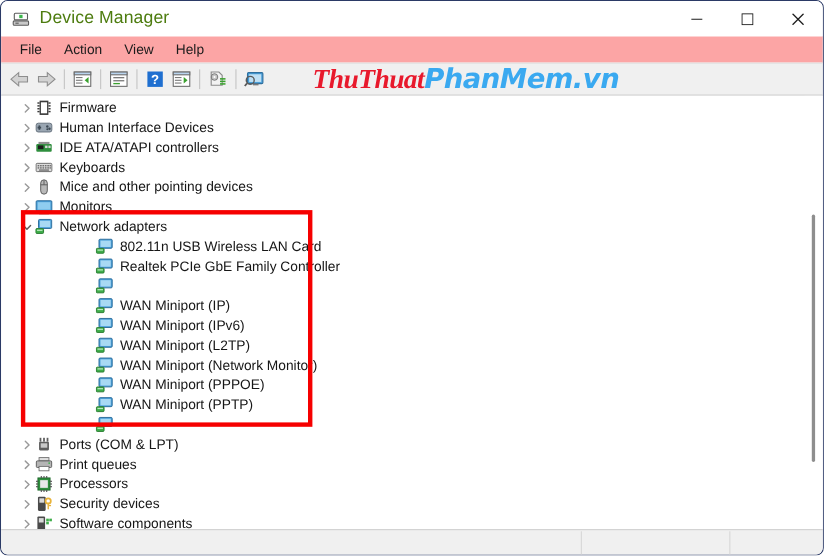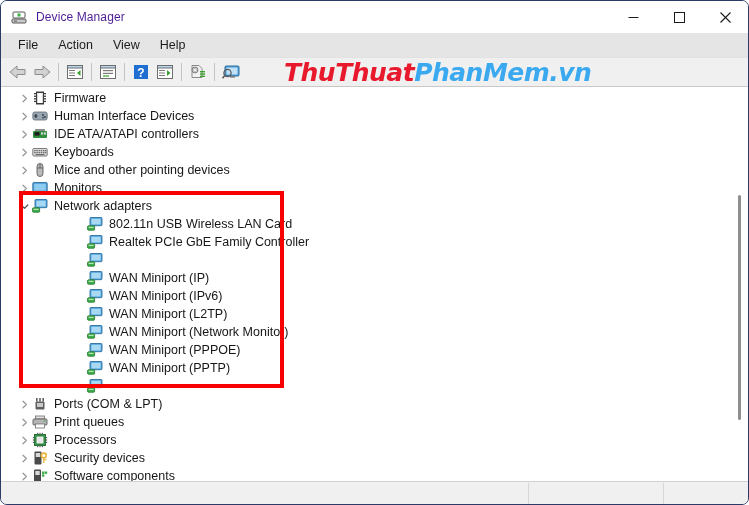--- a/index.html
+++ b/index.html
@@ -34,22 +34,22 @@
   }
   #title-icon {
     width: 16px;
     height: 16px;
     margin-left: 10px;
     margin-right: 9px;
     flex: 0 0 auto;
     position: relative;
   }
   #title-text {
-    font-size: 12px;
-    color: #4c1d95;
+    font-size: 16px;
+    color: #4d7c0f;
     letter-spacing: 0.1px;
   }
   .wbtns {
     position: absolute;
     right: 0;
     top: 0;
     height: 32px;
     display: flex;
   }
   .wbtn {
@@ -58,21 +58,21 @@
     display: flex;
     align-items: center;
     justify-content: center;
     color: #1b1b1b;
   }
   .wbtn svg { display: block; }
 
   
   #menubar {
     height: 24px;
-    background: #e5e5e5;
+    background: #fca5a5;
     display: flex;
     align-items: center;
     padding-left: 8px;
   }
   .menu-item {
     font-size: 12.5px;
     color: #1b1b1b;
     padding: 2px 9px;
     margin-right: 2px;
     white-space: nowrap;
@@ -327,21 +327,21 @@
     <div class="tb-sep"></div>
     <div class="tb-btn">
       <svg width="20" height="16" viewBox="0 0 20 16">
         <rect x="4" y="2" width="14" height="10" rx="1" fill="#4a9fd8" stroke="#2f6f9e" stroke-width="1"></rect>
         <rect x="5.5" y="3.5" width="11" height="7" fill="#bfe0f5"></rect>
         <rect x="9" y="12" width="5" height="1.6" fill="#7a7a7a"></rect>
         <circle cx="6.5" cy="9" r="3.6" fill="none" stroke="#5a5a5a" stroke-width="1.3"></circle>
         <line x1="3.6" y1="11.8" x2="1.5" y2="14.2" stroke="#5a5a5a" stroke-width="1.6"></line>
       </svg>
     </div>
-    <div id="watermark"><span class="wm-a" style="color: rgb(232, 25, 44);">ThuThuat</span><span class="wm-b" style="color: rgb(58, 169, 240);">PhanMem.vn</span></div>
+    <div id="watermark"><span class="wm-a" style="color: rgb(232, 25, 44); font-family: Liberation Serif, serif;">ThuThuat</span><span class="wm-b" style="color: rgb(58, 169, 240);">PhanMem.vn</span></div>
   </div>
 
   <div id="content">
     <div id="tree">
         <div class="node lvl1">
           <div class="twisty">
             <svg width="9" height="9" viewBox="0 0 9 9">
               <path d="M3 1.2 L6.4 4.5 L3 7.8" fill="none" stroke="#9a9a9a" stroke-width="1.3" stroke-linecap="round" stroke-linejoin="round"></path>
             </svg>
           </div>

